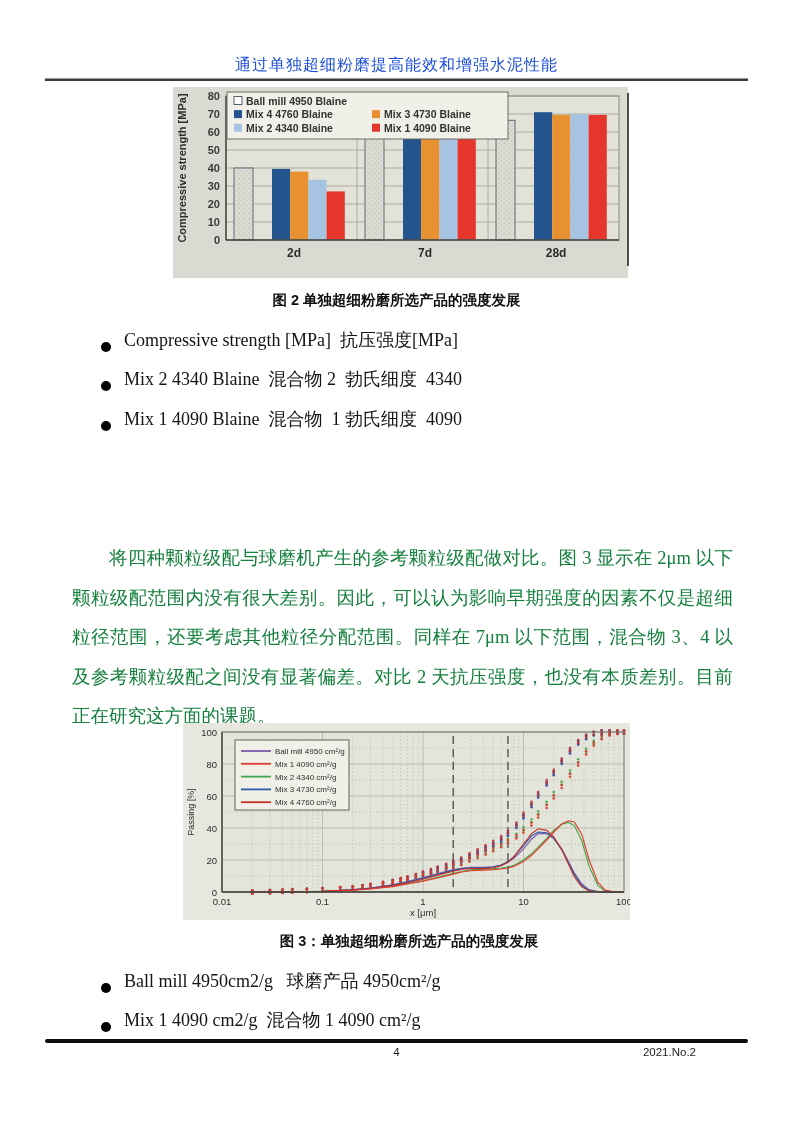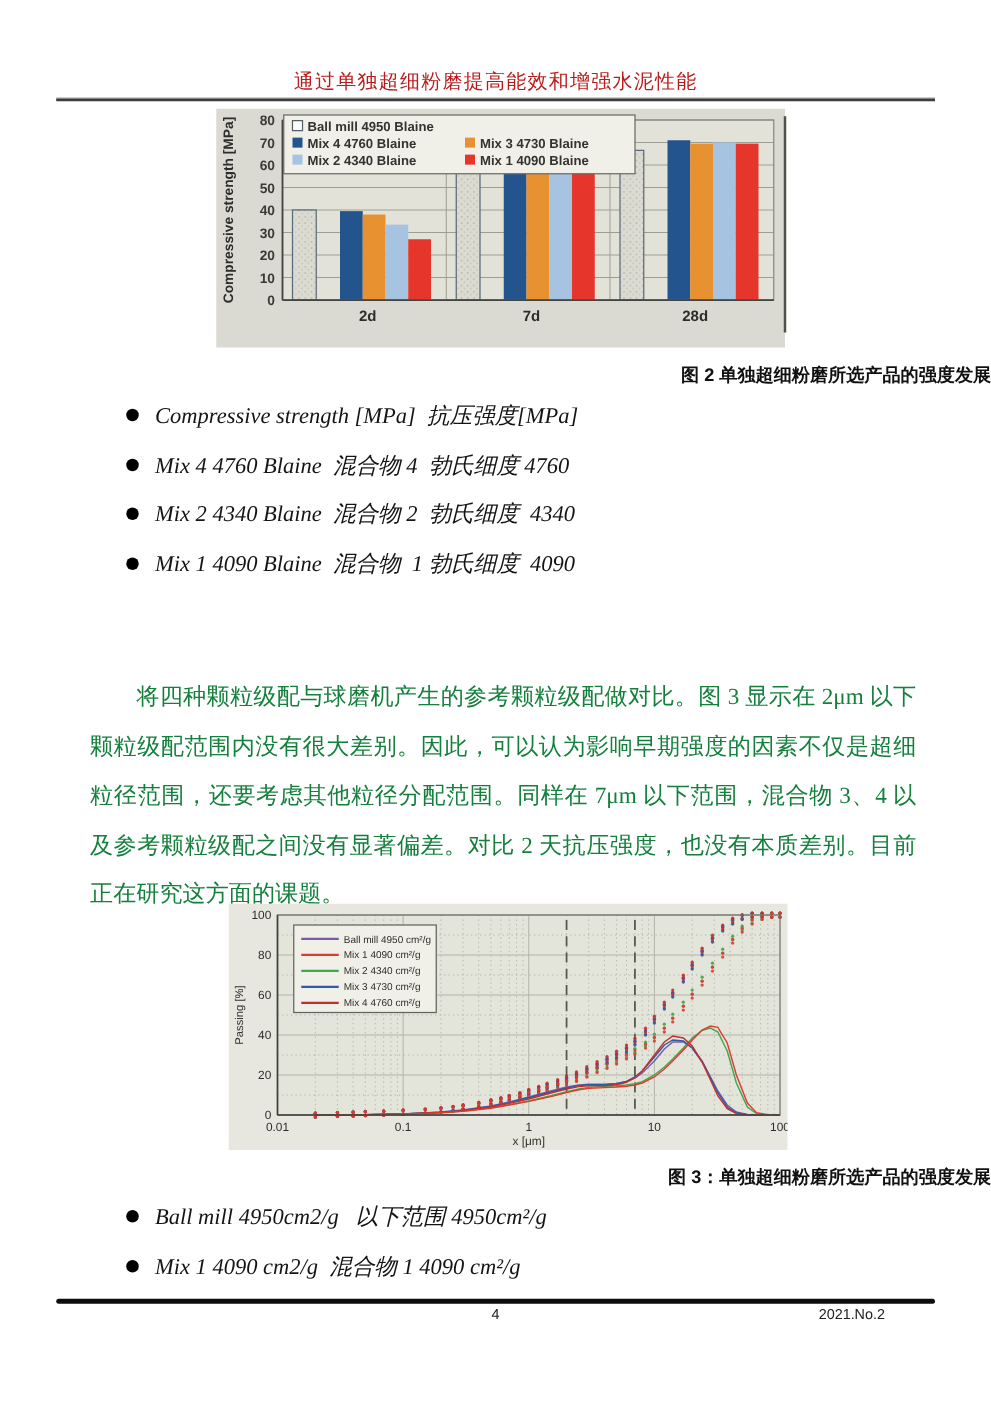--- a/index.html
+++ b/index.html
@@ -1,44 +1,44 @@
 <!DOCTYPE html>
 <html><head>
 <meta charset="utf-8">
 <style>
   html,body{margin:0;padding:0;background:#fff;}
   .page{position:relative;width:793px;height:1122px;background:#ffffff;overflow:hidden;
         font-family:"Liberation Serif","DejaVu Serif",serif;color:#1a1a1a;}
   .header-title{position:absolute;top:55px;left:0;right:0;text-align:center;
-        font-size:16px;letter-spacing:1px;color:#b91c1c;}
+        font-size:16px;letter-spacing:1px;color:#1d4ed8;}
   .header-rule{position:absolute;top:79px;left:45px;right:45px;height:2px;background:#3c3c3c;
         box-shadow:0 -1px 0 #9c9c9c;}
   .figure{position:absolute;}
   #fig2{left:173px;top:87px;width:455px;height:191px;background:#dbdad2;}
   #fig2 .scan-edge{position:absolute;right:-1px;top:6px;bottom:12px;width:2px;background:#504f49;}
   #fig3{left:183px;top:723px;width:447px;height:197px;background:#e7e6df;}
   .chart-host{position:absolute;inset:0;}
-  .caption{position:absolute;left:0;right:0;text-align:right;
+  .caption{position:absolute;left:0;right:0;text-align:center;
         font-family:"Liberation Sans","DejaVu Sans",sans-serif;font-weight:bold;
         font-size:14.5px;color:#111;}
   #caption2{top:291px;}
   #caption3{top:932px;margin-left:25px;}
   .bullets{position:absolute;left:101px;right:50px;}
   #bullets2{top:312px;}
   #bullets3{top:953px;}
-  .bullet-row{height:39.7px;display:flex;align-items:center;font-style:italic;}
+  .bullet-row{height:39.7px;display:flex;align-items:flex-end;}
   .bullet-dot{width:10px;height:10px;border-radius:50%;background:#000;margin-right:13px;flex:none;}
   .bullet-text{font-size:18px;white-space:pre-wrap;color:#141414;}
   .para{position:absolute;top:537px;left:70px;width:661px;margin:2px;font-size:18.5px;
         line-height:39.6px;text-align:justify;text-indent:2em;color:#15803d;}
   .footer-rule{position:absolute;top:1039px;left:45px;right:45px;height:3.5px;background:#0d0d0d;border-radius:2px;}
   .footer-text{position:absolute;top:1046px;left:45px;right:45px;height:16px;
         font-family:"Liberation Sans","DejaVu Sans",sans-serif;font-size:11.5px;color:#222;}
   .page-number{position:absolute;left:0;right:0;text-align:center;}
-  .issue{position:absolute;right:40px;top:0;}
+  .issue{position:absolute;right:52px;top:0;}
 </style>
 </head>
 <body>
 
 <div class="page">
 
   <div class="header-title">通过单独超细粉磨提高能效和增强水泥性能</div>
   <div class="header-rule"></div>
 
   <div class="figure" id="fig2">
@@ -107,24 +107,20 @@
           </g>
         </svg></div>
     <div class="scan-edge"></div>
   </div>
   <div class="caption" id="caption2">图 2 单独超细粉磨所选产品的强度发展</div>
 
   <div class="bullets" id="bullets2">
     <div class="bullet-row">
       <span class="bullet-dot"></span>
       <span class="bullet-text">Compressive strength [MPa]  抗压强度[MPa]</span>
-    </div>
-    <div class="bullet-row">
-      <span class="bullet-dot"></span>
-      <span class="bullet-text">Mix 4 4760 Blaine  混合物 4  勃氏细度 4760</span>
     </div>
     <div class="bullet-row">
       <span class="bullet-dot"></span>
       <span class="bullet-text">Mix 2 4340 Blaine  混合物 2  勃氏细度  4340</span>
     </div>
     <div class="bullet-row">
       <span class="bullet-dot"></span>
       <span class="bullet-text">Mix 1 4090 Blaine  混合物  1 勃氏细度  4090</span>
     </div>
   </div>
@@ -645,21 +641,21 @@
             <line x1="58" x2="88" y1="79.2" y2="79.2" stroke="#c52f27" stroke-width="1.8"></line>
             <text x="92" y="82.2" fill="#2e2e2a" font-size="8">Mix 4 4760 cm²/g</text>
           </g>
         </svg></div>
   </div>
   <div class="caption" id="caption3">图 3：单独超细粉磨所选产品的强度发展</div>
 
   <div class="bullets" id="bullets3">
     <div class="bullet-row">
       <span class="bullet-dot"></span>
-      <span class="bullet-text">Ball mill 4950cm2/g   以下范围 4950cm²/g</span>
+      <span class="bullet-text">Ball mill 4950cm2/g   球磨产品 4950cm²/g</span>
     </div>
     <div class="bullet-row">
       <span class="bullet-dot"></span>
       <span class="bullet-text">Mix 1 4090 cm2/g  混合物 1 4090 cm²/g</span>
     </div>
   </div>
 
   <div class="footer-rule"></div>
   <div class="footer-text">
     <span class="page-number">4</span>

